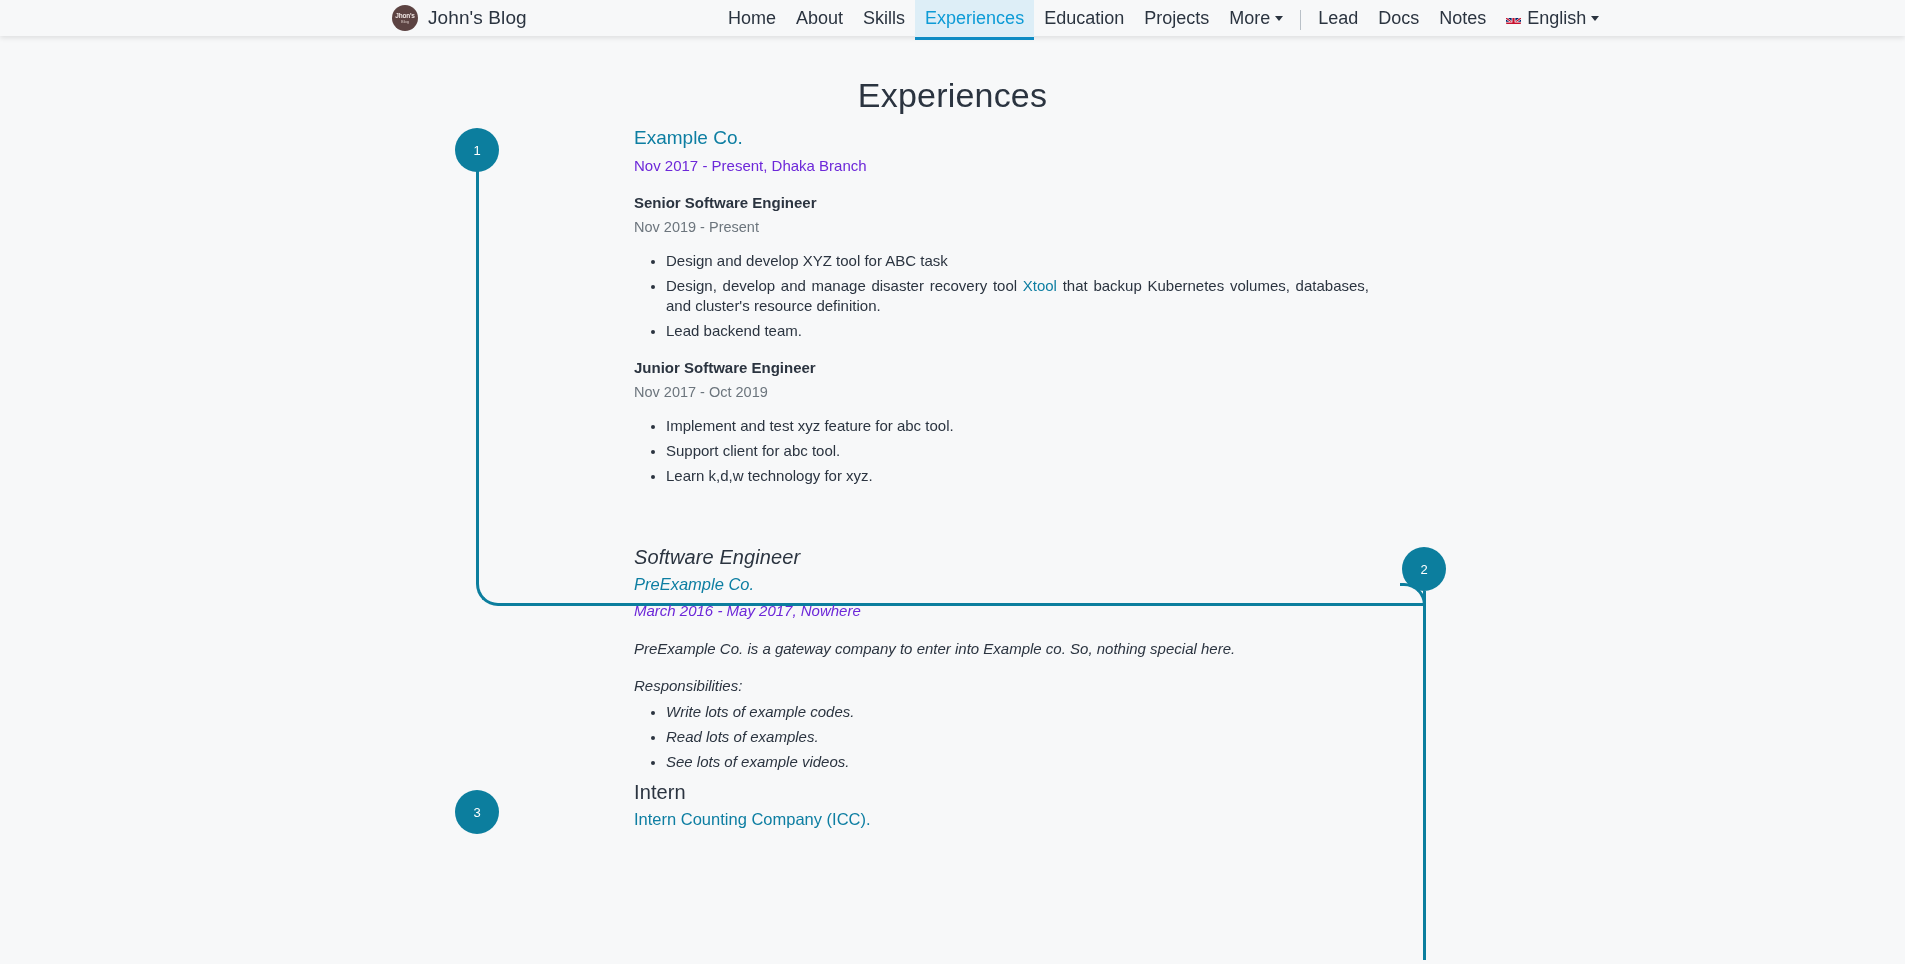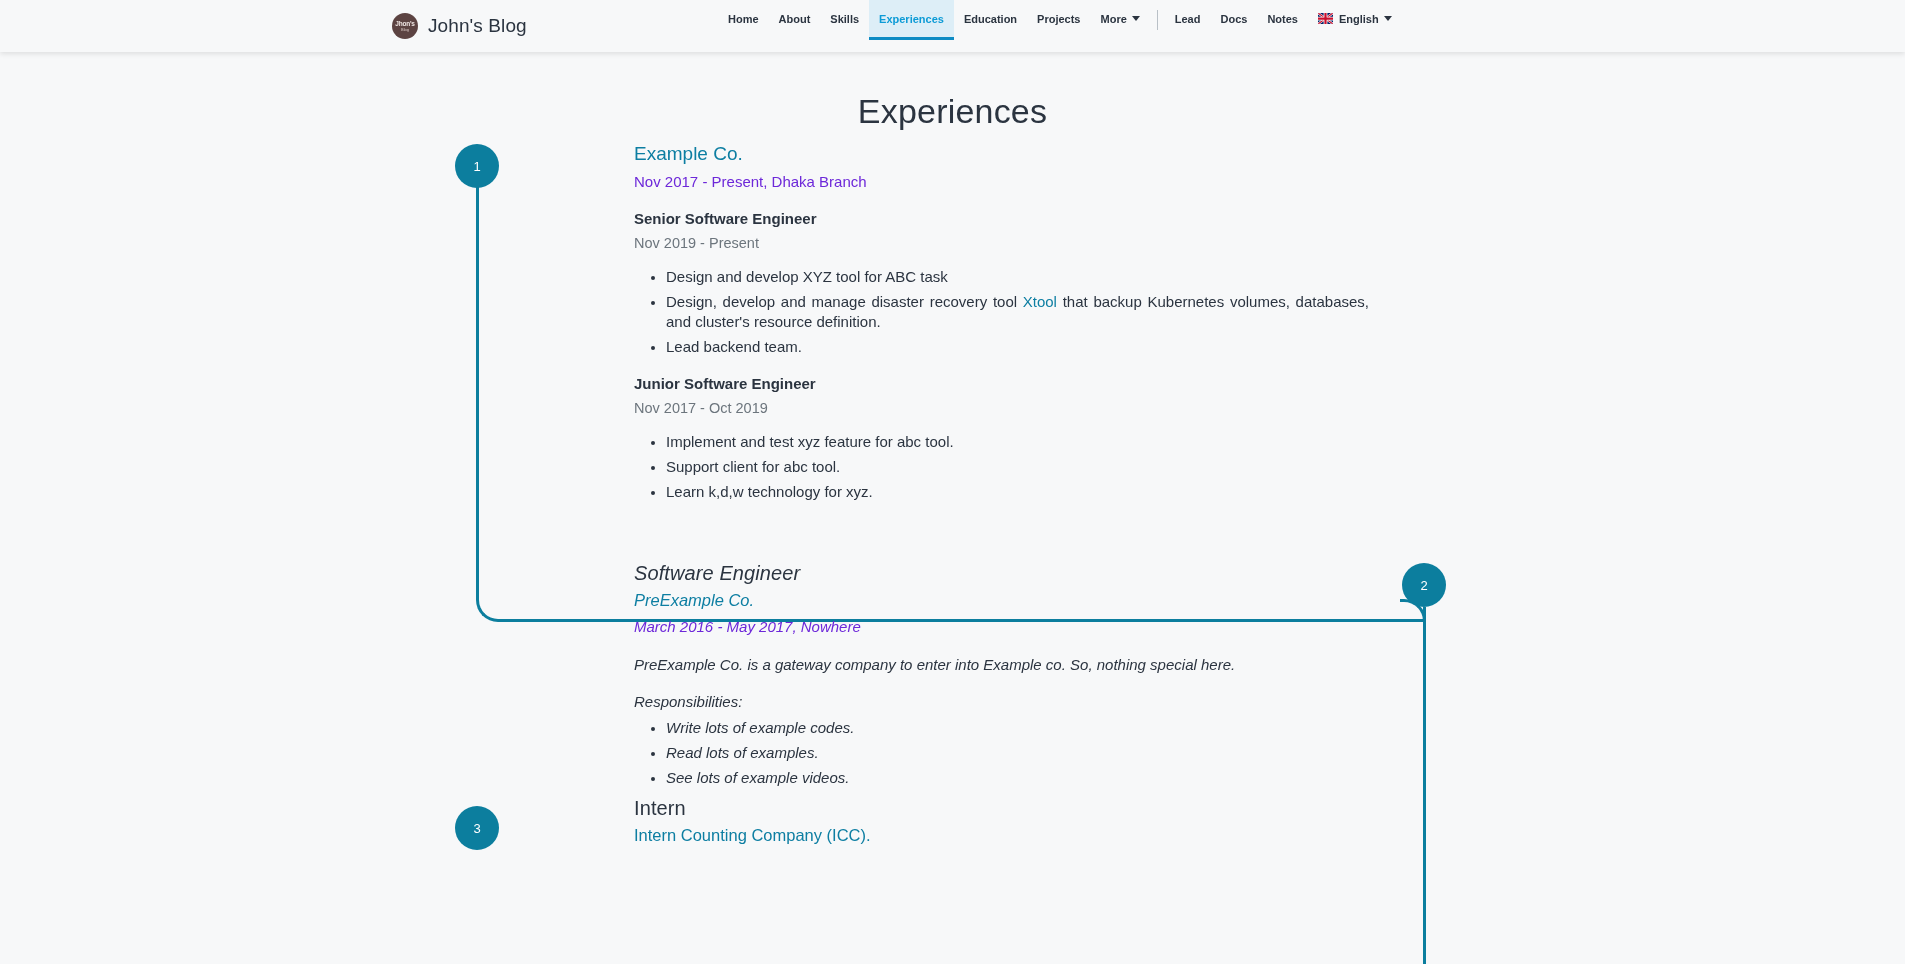--- a/index.html
+++ b/index.html
@@ -9,21 +9,21 @@
     width: 1905px; height: 964px;
     overflow: hidden;
     background: #f7f8f9;
     font-family: "Liberation Sans", sans-serif;
     color: #2b3440;
   }
 
   
   .navbar {
     position: relative;
-    height: 52px;
+    height: 36px;
     background: #f7f8f9;
     display: flex;
     align-items: center;
     padding: 0 0 0 0;
     z-index: 20;
     box-shadow: 0 2px 5px rgba(0,0,0,0.10);
   }
   .brand {
     display: flex;
     align-items: center;
@@ -71,28 +71,27 @@
     left: 718px;
     top: 0;
     height: 40px;
     display: flex;
     align-items: stretch;
   }
   .nav-link {
     display: flex;
     align-items: center;
     padding: 0 10px;
-    font-size: 11px;
+    font-size: 18px;
     color: #2b3440;
     text-decoration: none;
     white-space: nowrap;
     cursor: pointer;
     border-bottom: 3px solid transparent;
     position: relative;
-    font-weight: bold;
   }
   .nav-link.active {
     color: #0d9bd6;
     background: #ddeef7;
     border-bottom: 3px solid #0d8bc4;
   }
   .nav-link .caret {
     display: inline-block;
     margin-left: 5px;
     width: 0; height: 0;

